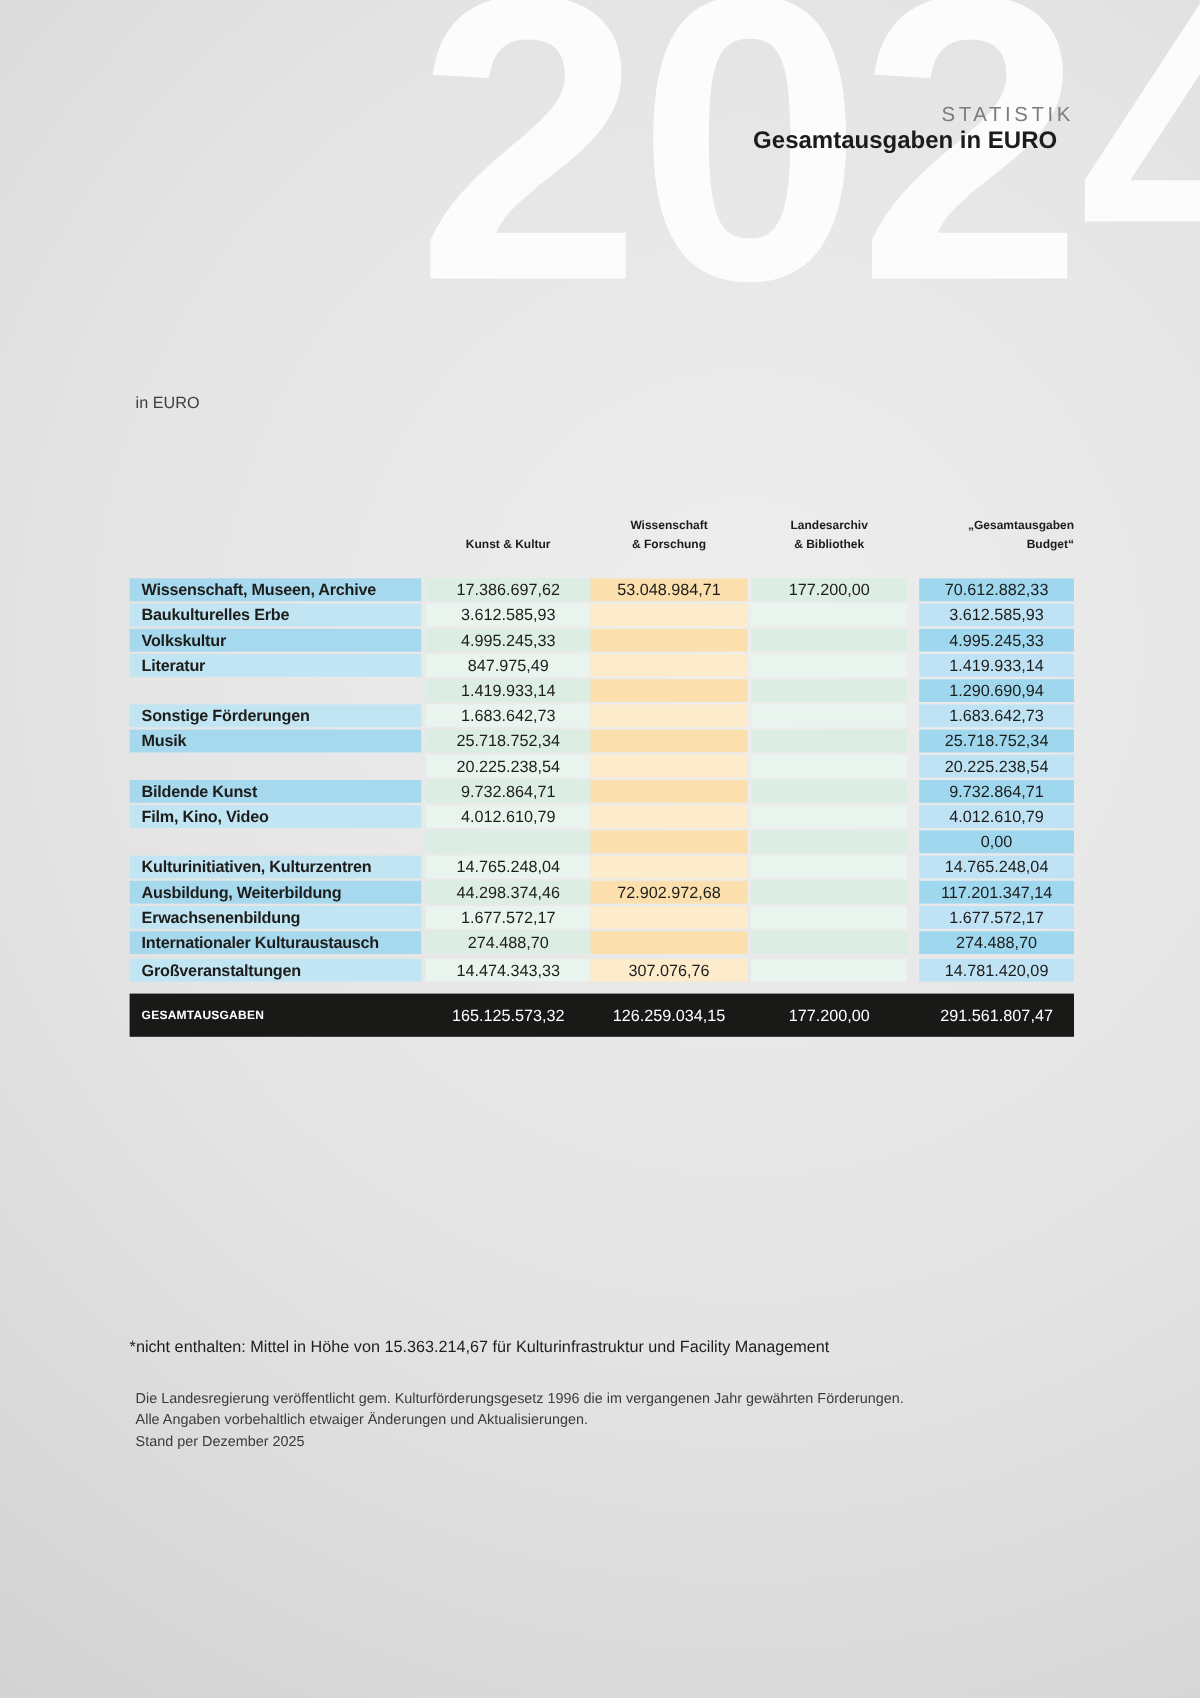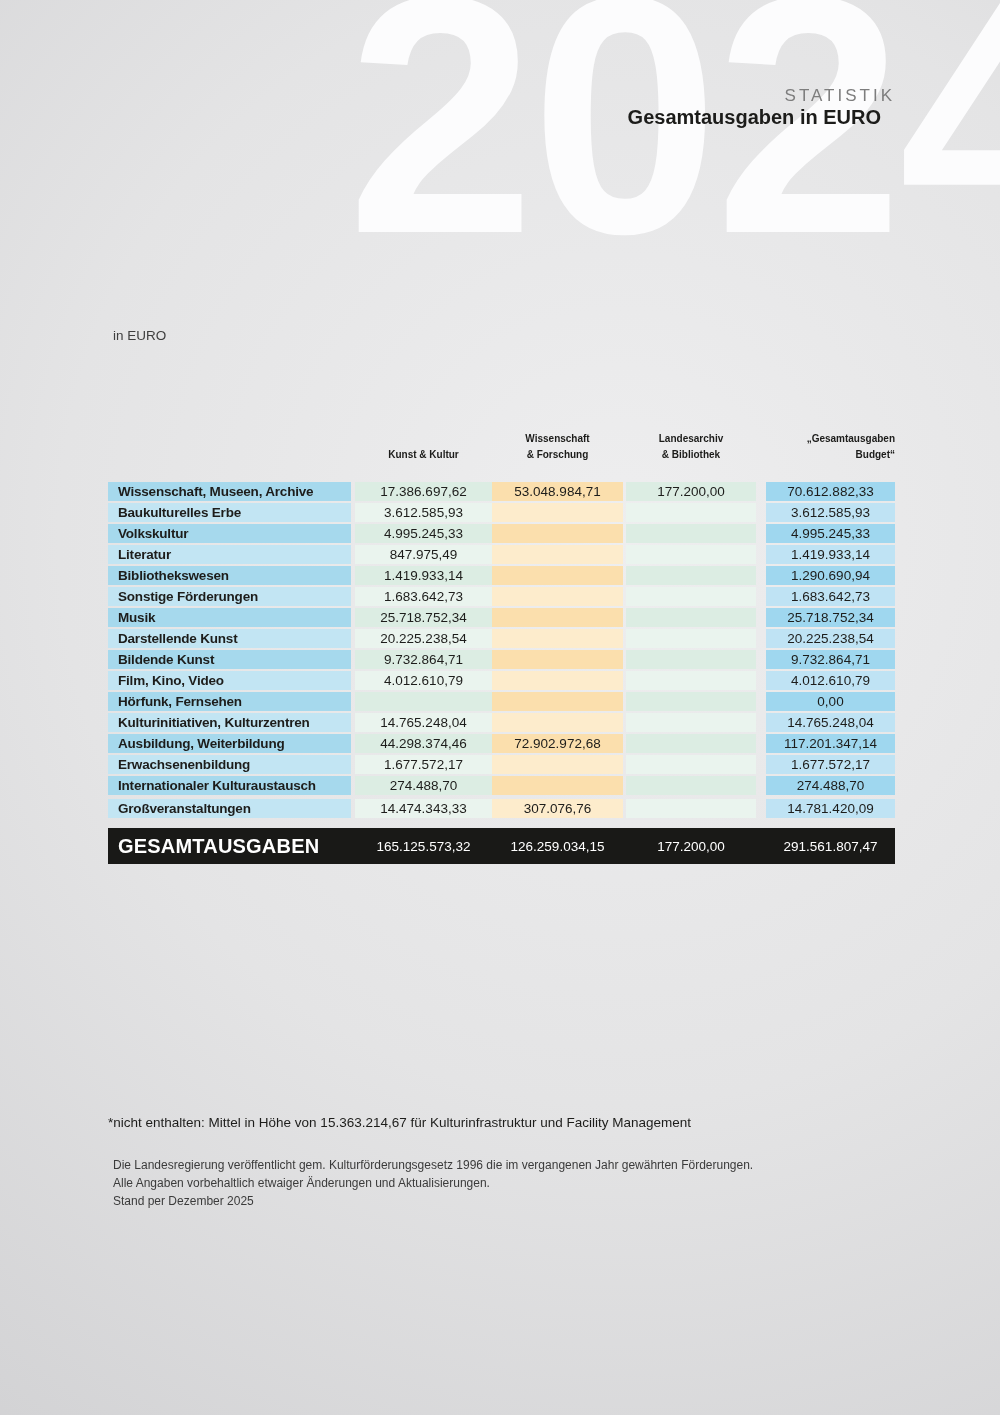--- a/index.html
+++ b/index.html
@@ -74,21 +74,21 @@
   .shade-light .cell-gb { background:#bfe3f4; }
 
   .row-gap-top { margin-top:4px; }
 
   .total-row {
     margin-top:10px; height:36px;
     background:#191917; color:#ffffff;
     align-items:center;
   }
   .total-row > div { display:flex; align-items:center; }
-  .total-row .cell-label { background:transparent; font-size:20px; letter-spacing:0.2px; }
+  .total-row .cell-label { background:transparent; font-size:10px; letter-spacing:0.2px; }
   .total-row .cell-kk, .total-row .cell-wf,
   .total-row .cell-lb, .total-row .cell-gb { background:transparent; }
 
   
   .footnote {
     position:absolute; left:108px; top:1115px;
     font-size:13.5px; color:#1d1d1b;
   }
   .disclaimer {
     position:absolute; left:113px; top:1156px;
@@ -144,21 +144,20 @@
 
   <div class="grid-row row shade-light">
     <div class="cell-label">Literatur</div>
     <div class="cell-kk">847.975,49</div>
     <div class="cell-wf"></div>
     <div class="cell-lb"></div>
     <div class="cell-gb">1.419.933,14</div>
   </div>
 
   <div class="grid-row row shade-dark">
-    <div class="cell-label">Bibliothekswesen</div>
     <div class="cell-kk">1.419.933,14</div>
     <div class="cell-wf"></div>
     <div class="cell-lb"></div>
     <div class="cell-gb">1.290.690,94</div>
   </div>
 
   <div class="grid-row row shade-light">
     <div class="cell-label">Sonstige Förderungen</div>
     <div class="cell-kk">1.683.642,73</div>
     <div class="cell-wf"></div>
@@ -168,21 +167,20 @@
 
   <div class="grid-row row shade-dark">
     <div class="cell-label">Musik</div>
     <div class="cell-kk">25.718.752,34</div>
     <div class="cell-wf"></div>
     <div class="cell-lb"></div>
     <div class="cell-gb">25.718.752,34</div>
   </div>
 
   <div class="grid-row row shade-light">
-    <div class="cell-label">Darstellende Kunst</div>
     <div class="cell-kk">20.225.238,54</div>
     <div class="cell-wf"></div>
     <div class="cell-lb"></div>
     <div class="cell-gb">20.225.238,54</div>
   </div>
 
   <div class="grid-row row shade-dark">
     <div class="cell-label">Bildende Kunst</div>
     <div class="cell-kk">9.732.864,71</div>
     <div class="cell-wf"></div>
@@ -192,21 +190,20 @@
 
   <div class="grid-row row shade-light">
     <div class="cell-label">Film, Kino, Video</div>
     <div class="cell-kk">4.012.610,79</div>
     <div class="cell-wf"></div>
     <div class="cell-lb"></div>
     <div class="cell-gb">4.012.610,79</div>
   </div>
 
   <div class="grid-row row shade-dark">
-    <div class="cell-label">Hörfunk, Fernsehen</div>
     <div class="cell-kk"></div>
     <div class="cell-wf"></div>
     <div class="cell-lb"></div>
     <div class="cell-gb">0,00</div>
   </div>
 
   <div class="grid-row row shade-light">
     <div class="cell-label">Kulturinitiativen, Kulturzentren</div>
     <div class="cell-kk">14.765.248,04</div>
     <div class="cell-wf"></div>

